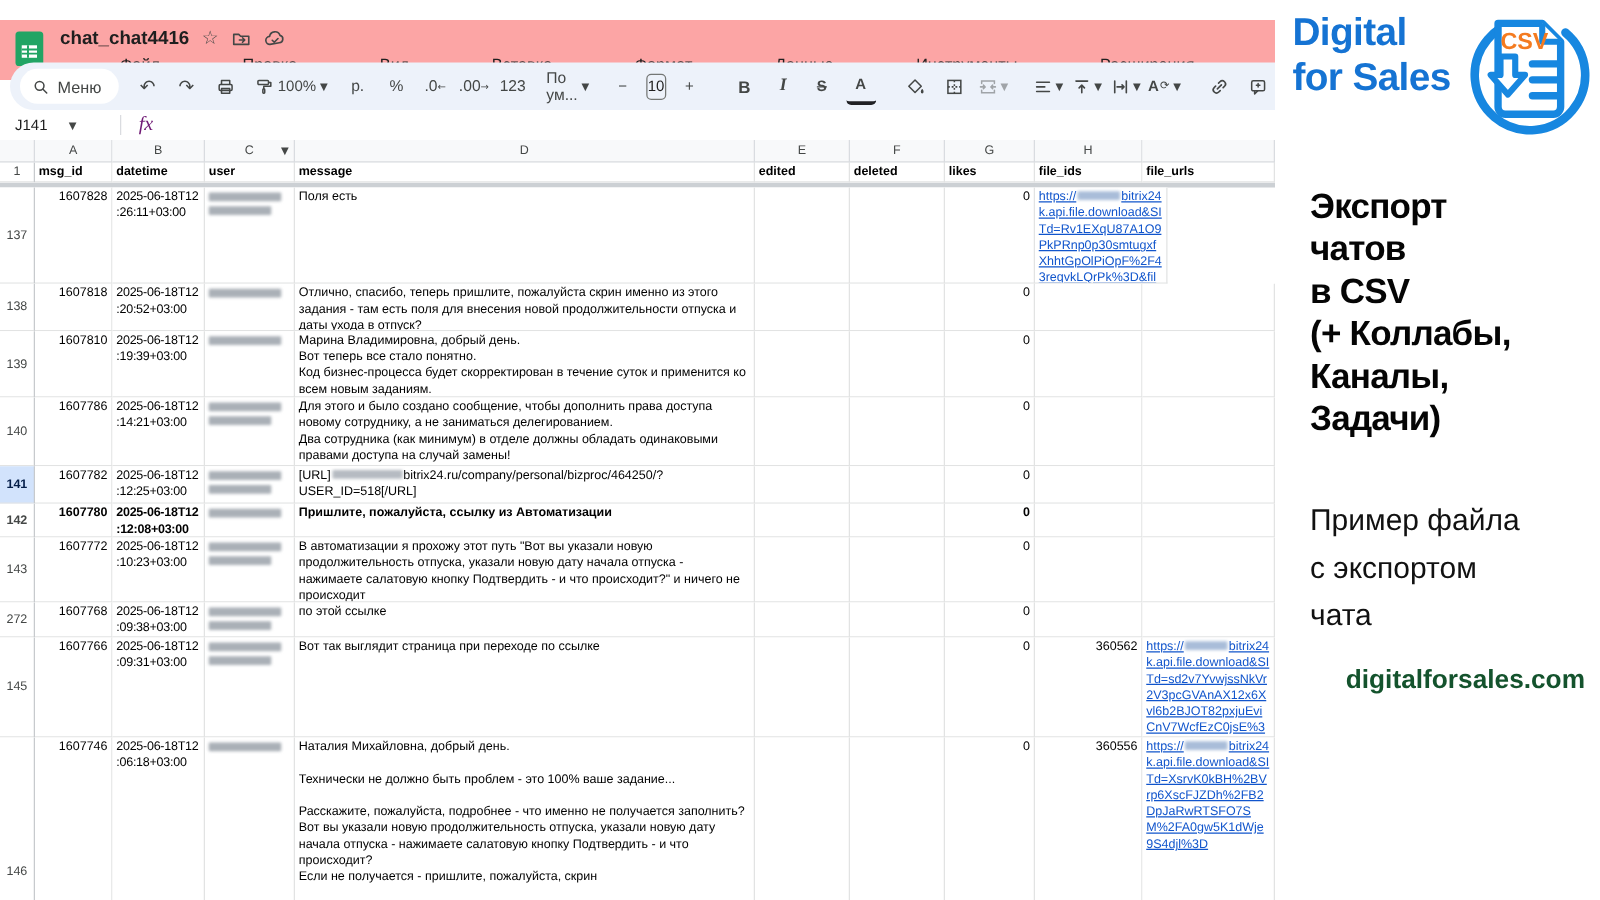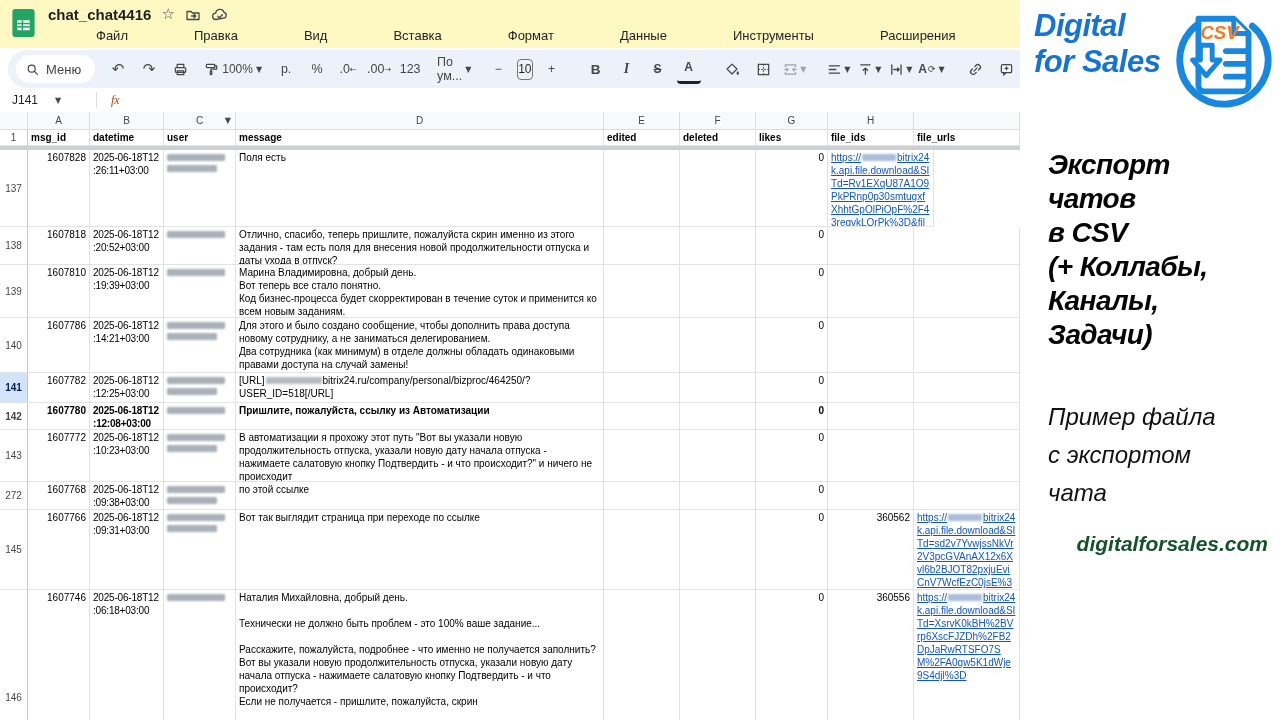--- a/index.html
+++ b/index.html
@@ -1,19 +1,19 @@
 <!DOCTYPE html>
 <html><head>
 <meta charset="utf-8">
 <style>
   html,body{margin:0;padding:0;background:#fff;}
   .stage{position:relative;width:1280px;height:720px;overflow:hidden;
          font-family:"Liberation Sans",sans-serif;color:#202124;background:#fff;}
   
-  .titlebar{position:absolute;left:0;top:0;width:1020px;height:48px;background:#fef9c3;}
+  .titlebar{position:absolute;left:0;top:16px;width:1020px;height:48px;background:#fca5a5;}
   .sheets-logo{position:absolute;left:10px;top:8px;width:27px;height:30px;}
   .title-row{position:absolute;left:48px;top:6px;display:flex;align-items:center;gap:10px;}
   .doc-title{font-size:15px;font-weight:600;color:#1f1f1f;}
   .title-ic{color:#444746;font-size:14px;line-height:1;display:flex;align-items:center;}
   .menu-row{position:absolute;left:48px;top:28px;display:flex;gap:18px;font-size:13px;color:#1f1f1f;}
   .menu-row span{cursor:default;margin-left:48px;}
   
   .toolbar{position:absolute;left:8px;top:50px;width:1012px;height:38px;background:#edf2fa;
            border-radius:20px 0 0 20px;display:flex;align-items:center;gap:7px;padding-left:8px;box-sizing:border-box;}
   .tb{display:flex;align-items:center;justify-content:center;min-width:24px;height:26px;border-radius:4px;
@@ -32,21 +32,21 @@
   .bi{font-size:13.5px;font-weight:700;}
   .it{font-style:italic;font-family:"Liberation Serif",serif;font-weight:700;font-size:14px;}
   .strike{text-decoration:line-through;font-weight:600;}
   .ucolor{font-weight:600;border-bottom:3px solid #202124;line-height:1;padding-bottom:1px;}
   .dis{opacity:.45;}
   .sigma{font-family:"DejaVu Sans",sans-serif;font-size:15px;color:#444746;}
   
   .fbar{position:absolute;left:0;top:88px;width:1020px;height:24px;background:#fff;display:flex;
         align-items:center;border-bottom:5px solid #1d4ed8;}
   .namebox{width:78px;padding-left:12px;font-size:12px;color:#1f1f1f;display:flex;align-items:center;gap:14px;}
-  .fx{font-style:italic;color:#c2410c;font-size:12px;font-family:"Liberation Serif",serif;margin-left:14px;}
+  .fx{font-style:italic;color:#701a75;font-size:16px;font-family:"Liberation Serif",serif;margin-left:14px;}
   .fdiv{width:1px;height:16px;background:#dadce0;margin-left:6px;}
   
   .grid{position:absolute;left:0;top:112px;width:1020px;height:608px;overflow:hidden;background:#fff;}
   .hrow{display:flex;height:18px;}
   .hcell{box-sizing:border-box;background:#f8f9fa;border-right:1px solid #d9dce0;border-bottom:1px solid #d9dce0;
          font-size:10px;color:#444746;display:flex;align-items:center;justify-content:center;position:relative;}
   .corner{background:#f8f9fa;}
   .colcaret{position:absolute;right:4px;top:4px;font-size:8px;color:#444746;font-family:"DejaVu Sans",sans-serif;}
   .r{display:flex;box-sizing:border-box;}
   .cell{box-sizing:border-box;border-right:1px solid #e2e3e3;border-bottom:1px solid #e2e3e3;
@@ -68,21 +68,21 @@
   .w-i{width:106px;flex:none;}
   .num{text-align:right;}
   .pre{white-space:pre-wrap;word-wrap:break-word;}
   .dtcell{white-space:pre-wrap;letter-spacing:-0.2px;}
   .blurbar{height:7px;background:#aab0b7;border-radius:1px;filter:blur(1.3px);margin:3px 0 4px 0;}
   .redact{display:inline-block;height:7px;background:#b6bbc2;border-radius:1px;filter:blur(1.2px);
           vertical-align:baseline;margin:0 1px;}
   .lnk{color:#1155cc;text-decoration:underline;word-break:break-all;white-space:normal;}
   .lnk .redact{background:#a9bdd9;}
   
-  .panel{position:absolute;left:1020px;top:0;width:260px;height:572px;background:#fff;font-style:italic;}
+  .panel{position:absolute;left:1020px;top:0;width:260px;height:572px;background:#fff;}
   .logo-text{position:absolute;left:14px;top:8px;font-size:31px;line-height:36px;font-weight:700;
              color:#1573d3;letter-spacing:-0.5px;}
   .csv-icon{position:absolute;right:4px;top:2px;}
   .p-head{position:absolute;left:28px;top:148px;font-size:28px;line-height:34px;font-weight:800;
           color:#050505;white-space:pre-line;letter-spacing:-0.6px;}
   .p-sub{position:absolute;left:28px;top:398px;font-size:24px;line-height:38px;font-weight:400;
          color:#111;white-space:pre-line;}
   .p-site{position:absolute;right:12px;bottom:16px;font-size:21px;font-weight:700;color:#14532d;}
 </style>
 </head>

